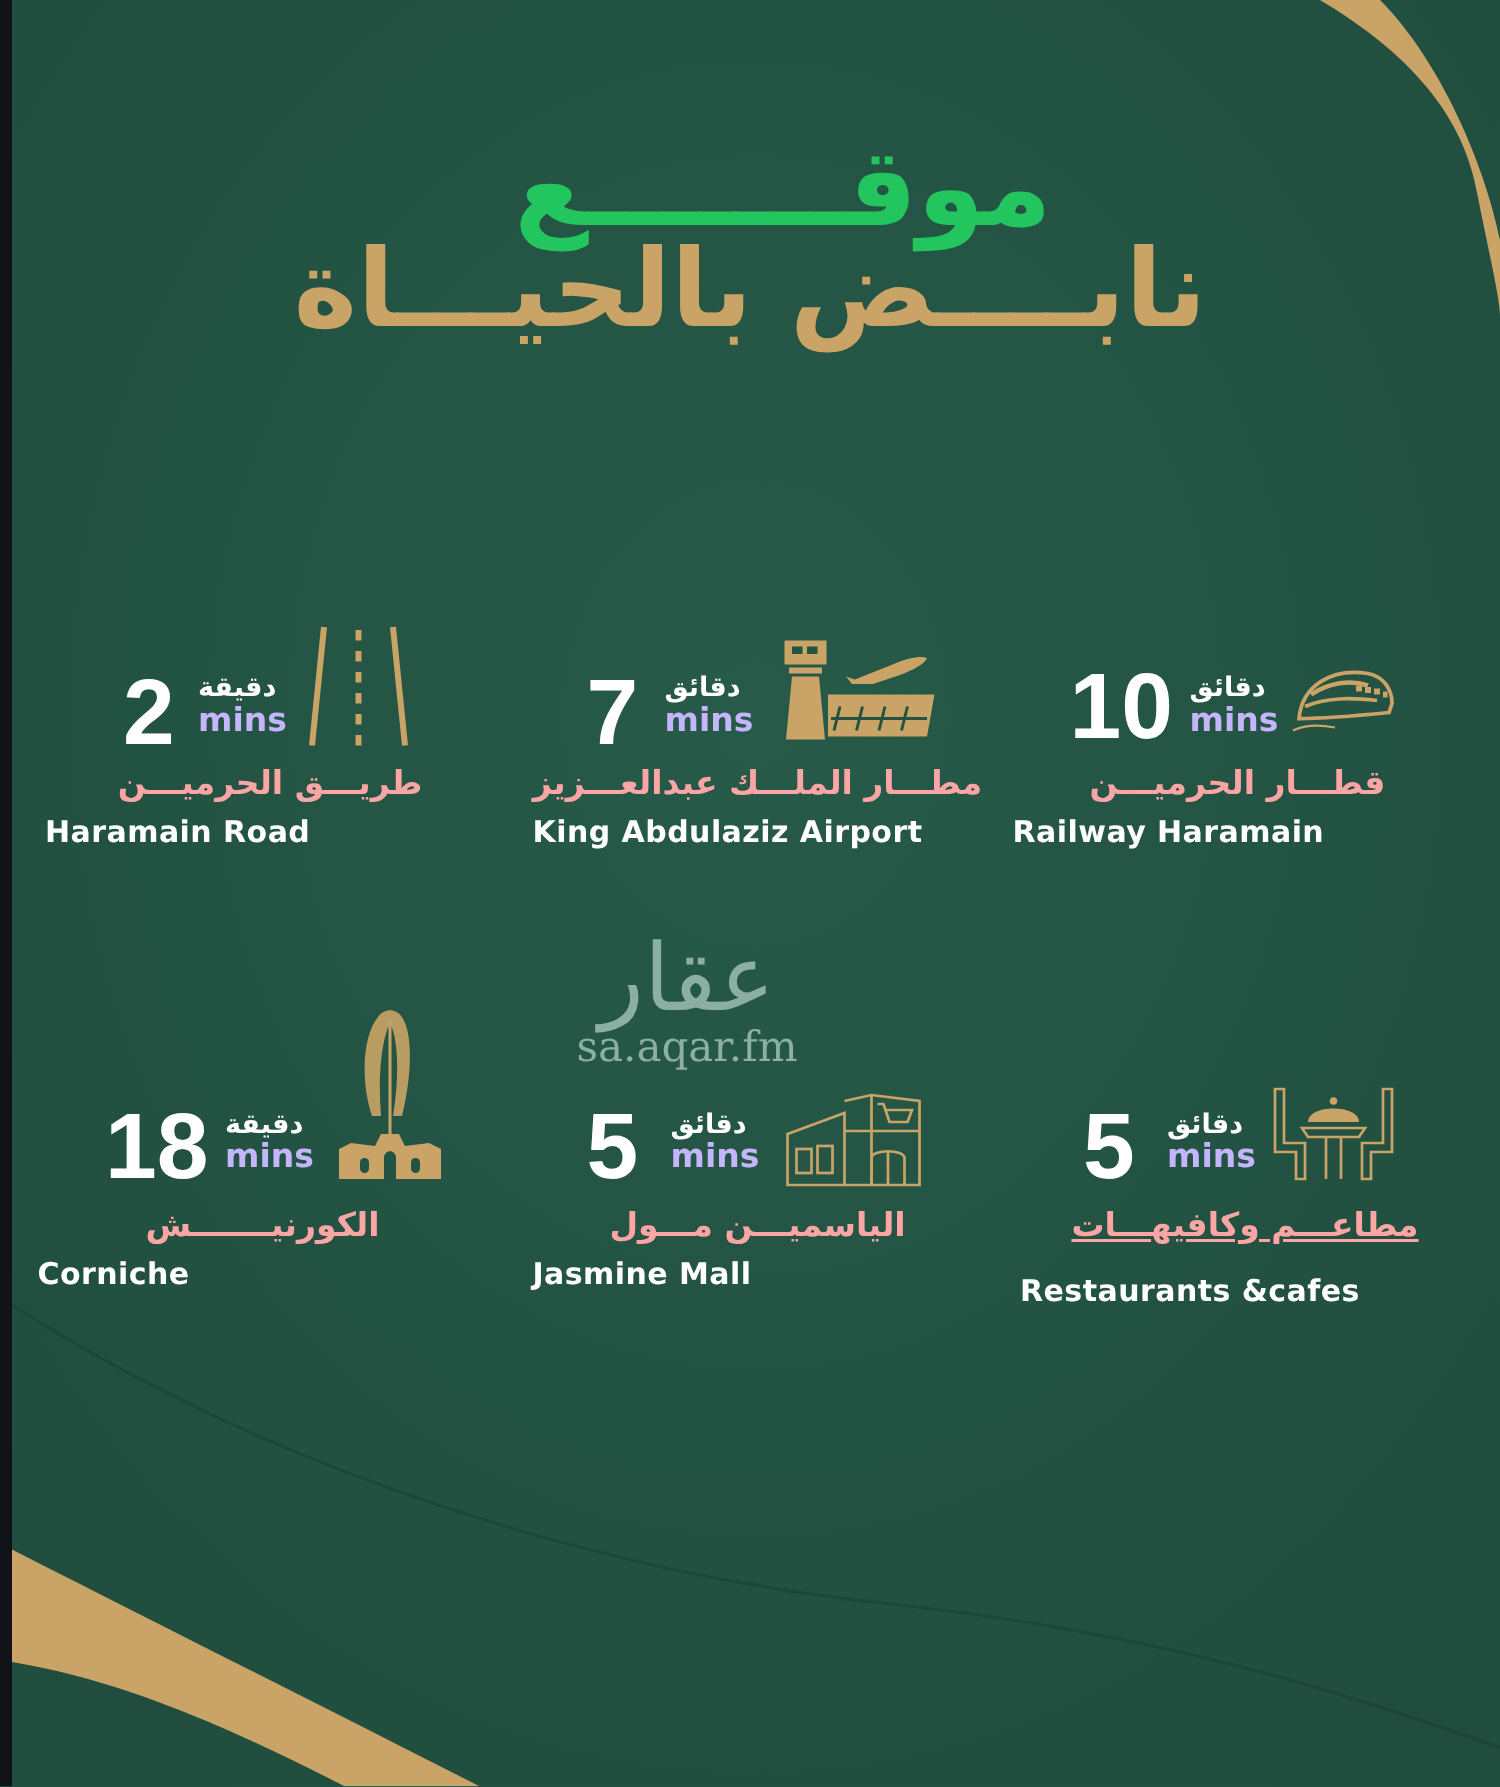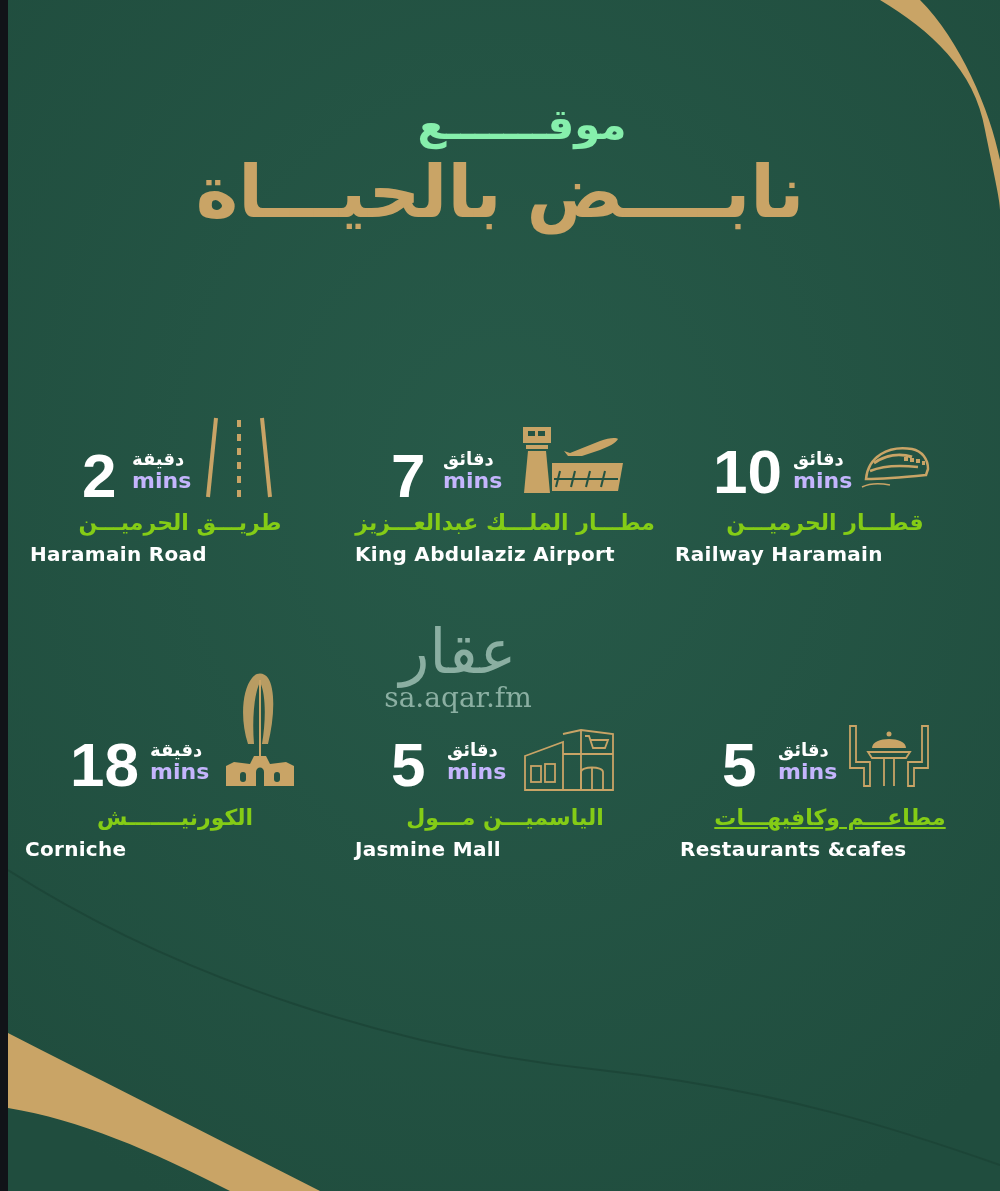--- a/index.html
+++ b/index.html
@@ -4,30 +4,30 @@
 <style>
   html, body { margin: 0; padding: 0; }
   body {
     width: 1000px; height: 1191px; overflow: hidden; position: relative;
     background: #235343;
     font-family: "DejaVu Sans", sans-serif;
   }
   .edge-strip { position: absolute; left: 0; top: 0; width: 8px; height: 1191px; background: #111318; z-index: 5; }
   .bg { position: absolute; left: 8px; top: 0; width: 992px; height: 1191px; }
   .title-wrap { position: absolute; top: 88px; left: 0; width: 1000px; text-align: center; z-index: 3; }
-  .title-main { color: #86efac; font-size: 42px; font-weight: bold; line-height: 74px; direction: rtl; letter-spacing: 2px; padding-left: 44px; }
+  .title-main { color: #22c55e; font-size: 72px; font-weight: bold; line-height: 74px; direction: rtl; letter-spacing: 2px; padding-left: 44px; }
   .title-sub { color: #c9a466; font-size: 72px; font-weight: bold; line-height: 72px; direction: rtl; letter-spacing: 3px; margin-top: -6px; }
 
   .card { position: absolute; width: 300px; height: 160px; z-index: 3; }
   .card .num { position: absolute; color: #ffffff; font-family: "Liberation Sans", sans-serif; font-weight: bold; font-size: 62px; line-height: 62px; }
   .card .unit { position: absolute; text-align: left; }
   .card .unit-ar { display: block; color: #ffffff; font-size: 18px; font-weight: bold; direction: rtl; text-align: left; line-height: 20px; }
   .card .unit-en { display: block; color: #c4b5fd; font-family: "DejaVu Sans", sans-serif; font-size: 22px; font-weight: bold; line-height: 24px; }
   .card .icon { position: absolute; }
-  .card .name-ar { position: absolute; left: 0; width: 300px; text-align: center; color: #84cc16; font-size: 22px; font-weight: bold; direction: rtl; letter-spacing: 1px; }
+  .card .name-ar { position: absolute; left: 0; width: 300px; text-align: center; color: #fca5a5; font-size: 22px; font-weight: bold; direction: rtl; letter-spacing: 1px; }
   .card .name-en { position: absolute; left: 0; width: 300px; text-align: left; color: #ffffff; font-size: 20px; font-weight: bold; letter-spacing: 0.3px; }
 
   .watermark { position: absolute; left: 378px; top: 588px; width: 160px; text-align: center; z-index: 2; margin-top: 29px; }
   .watermark .wm-ar { color: #9dbfb3; font-size: 62px; line-height: 70px; direction: rtl; opacity: 0.85; }
   .watermark .wm-url { color: #9dbfb3; font-family: "DejaVu Serif", serif; font-size: 28px; line-height: 22px; opacity: 0.85; }
 </style>
 </head>
 <body>
 
 <div class="edge-strip"></div>
@@ -167,19 +167,19 @@
       <path d="M4 4 L 10 4 L 10 40 L 24 40 L 24 64 L 18 64 L 18 46 L 4 46 Z"></path>
       <path d="M82 4 L 76 4 L 76 40 L 62 40 L 62 64 L 68 64 L 68 46 L 82 46 Z"></path>
       <path d="M22 30 L 64 30 L 60 36 L 26 36 Z"></path>
       <line x1="38" y1="36" x2="38" y2="64"></line>
         <line x1="48" y1="36" x2="48" y2="64"></line>
     </g>
     <path d="M26 26 C 26 14, 60 14, 60 26 Z" fill="#c9a466"></path>
     <circle cx="43" cy="12" r="2.5" fill="#c9a466"></circle>
   </svg>
   <div class="name-ar" style="top:95px;text-decoration:underline;">مطاعـــم وكافيهـــات</div>
-  <div class="name-en" style="top:127px;">Restaurants &amp;cafes</div>
+  <div class="name-en" style="top:138px;">Restaurants &amp;cafes</div>
 </div>
 
 <div class="watermark">
   <div class="wm-ar">عقار</div>
   <div class="wm-url">sa.aqar.fm</div>
 </div>
 
 </body></html>

